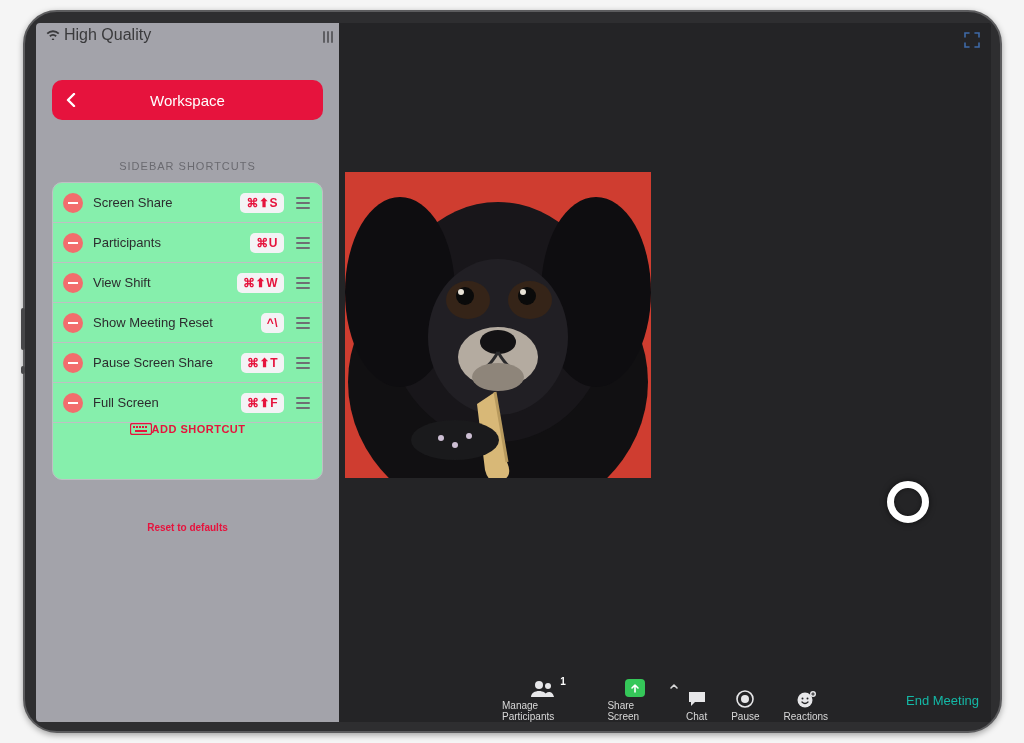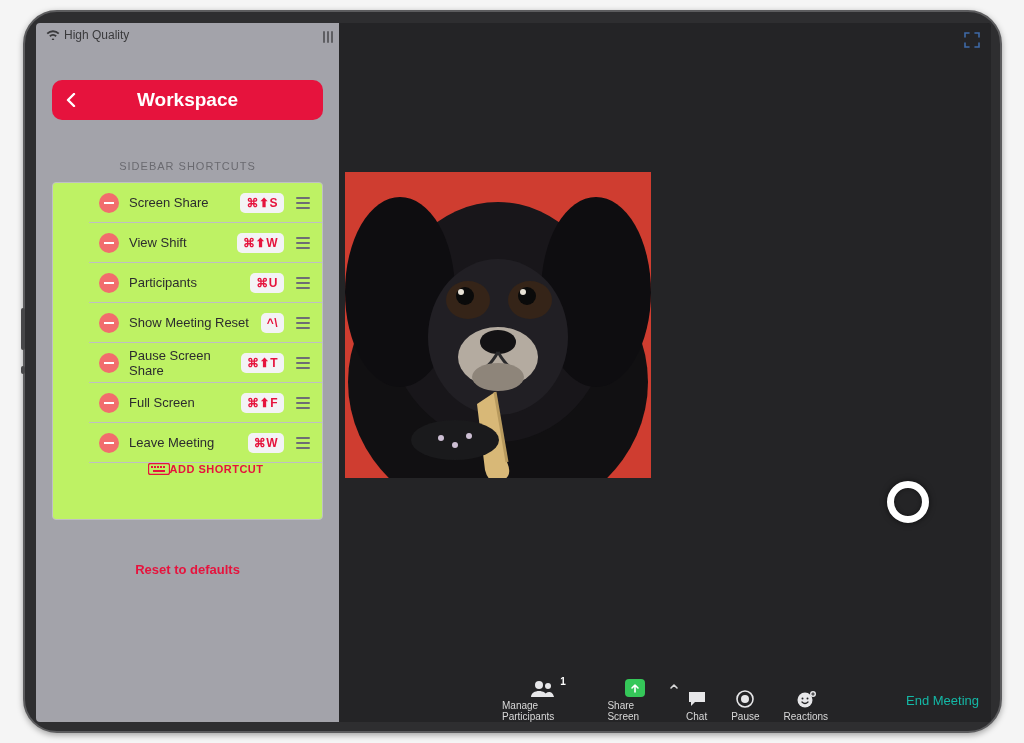--- a/index.html
+++ b/index.html
@@ -33,66 +33,65 @@
     display: flex;
     flex-direction: column;
     position: relative;
   }
   .status-row {
     height: 23px;
     display: flex;
     align-items: center;
     padding: 8px 10px;
     color: #3a3a3c;
-    font-size: 12px;
+    font-size: 16px;
   }
   .status-row .wifi { margin-right: 4px; display: inline-flex; }
   .drag-lines {
     position: absolute;
     right: 4px; top: 8px;
     width: 12px; height: 12px;
     display: flex; gap: 2px;
   }
   .drag-lines span { width: 2px; background: #5e5e62; border-radius: 1px; }
 
   .hdr-pill {
     margin: 34px 16px 0 16px;
     height: 40px;
     background: #e6133d;
     border-radius: 10px;
     display: flex;
     align-items: center;
     color: #fff;
-    font-weight: 700;
-    font-size: 19px;
+    font-weight: 400;
+    font-size: 15px;
     position: relative;
   }
   .hdr-pill .back {
     position: absolute; left: 14px; top: 0; bottom: 0;
     display: flex; align-items: center;
   }
   .hdr-pill .title { margin: 0 auto; }
 
   .section-label {
     text-align: center;
     color: #6a6a70;
     font-size: 11px;
     letter-spacing: 1px;
     margin-top: 40px;
     margin-bottom: 10px;
     font-weight: 500;
   }
 
   .shortcut-list {
     margin: 0 16px;
-    background: #bef264;
+    background: #86efac;
     border: 1px solid #bfbfc4;
-    border-radius: 4px;
+    border-radius: 10px;
     overflow: hidden;
-    padding-left: 36px;
   }
   .shortcut-row {
     display: flex;
     align-items: center;
     height: 40px;
     padding: 0 10px 0 10px;
     border-bottom: 1px solid #bfbfc4;
     gap: 10px;
   }
   .shortcut-row:last-child { border-bottom: none; }
@@ -137,21 +136,21 @@
     color: #e6133d;
     font-size: 11px;
     font-weight: 700;
     letter-spacing: 0.5px;
   }
   .add-shortcut .kbd-icon { display:flex; }
 
   .reset-link {
     text-align: center;
     color: #e6133d;
-    font-size: 13px;
+    font-size: 10px;
     font-weight: 600;
     margin-top: 42px;
   }
 
   
   .meeting {
     flex: 1 1 auto;
     background: #242426;
     position: relative;
   }
@@ -275,48 +274,48 @@
               <span></span>
               <span></span>
             </div>
         </div>
         <div class="shortcut-row">
           <div class="minus">
               <svg width="10" height="2">
                 <rect width="10" height="2" fill="#fff"></rect>
               </svg>
             </div>
+          <div class="row-label">Participants</div>
+          <div class="key-chip">⌘U</div>
+          <div class="grip">
+              <span></span>
+              <span></span>
+              <span></span>
+            </div>
+        </div>
+        <div class="shortcut-row">
+          <div class="minus">
+              <svg width="10" height="2">
+                <rect width="10" height="2" fill="#fff"></rect>
+              </svg>
+            </div>
           <div class="row-label">View Shift</div>
           <div class="key-chip">⌘⬆W</div>
           <div class="grip">
               <span></span>
               <span></span>
               <span></span>
             </div>
         </div>
         <div class="shortcut-row">
           <div class="minus">
               <svg width="10" height="2">
                 <rect width="10" height="2" fill="#fff"></rect>
               </svg>
             </div>
-          <div class="row-label">Participants</div>
-          <div class="key-chip">⌘U</div>
-          <div class="grip">
-              <span></span>
-              <span></span>
-              <span></span>
-            </div>
-        </div>
-        <div class="shortcut-row">
-          <div class="minus">
-              <svg width="10" height="2">
-                <rect width="10" height="2" fill="#fff"></rect>
-              </svg>
-            </div>
           <div class="row-label">Show Meeting Reset</div>
           <div class="key-chip">^\</div>
           <div class="grip">
               <span></span>
               <span></span>
               <span></span>
             </div>
         </div>
         <div class="shortcut-row">
           <div class="minus">
@@ -333,34 +332,20 @@
             </div>
         </div>
         <div class="shortcut-row">
           <div class="minus">
               <svg width="10" height="2">
                 <rect width="10" height="2" fill="#fff"></rect>
               </svg>
             </div>
           <div class="row-label">Full Screen</div>
           <div class="key-chip">⌘⬆F</div>
-          <div class="grip">
-              <span></span>
-              <span></span>
-              <span></span>
-            </div>
-        </div>
-        <div class="shortcut-row">
-          <div class="minus">
-              <svg width="10" height="2">
-                <rect width="10" height="2" fill="#fff"></rect>
-              </svg>
-            </div>
-          <div class="row-label">Leave Meeting</div>
-          <div class="key-chip">⌘W</div>
           <div class="grip">
               <span></span>
               <span></span>
               <span></span>
             </div>
         </div>
 
         <div class="add-shortcut">
           <span class="kbd-icon">
             <svg width="22" height="12" viewBox="0 0 22 12">

